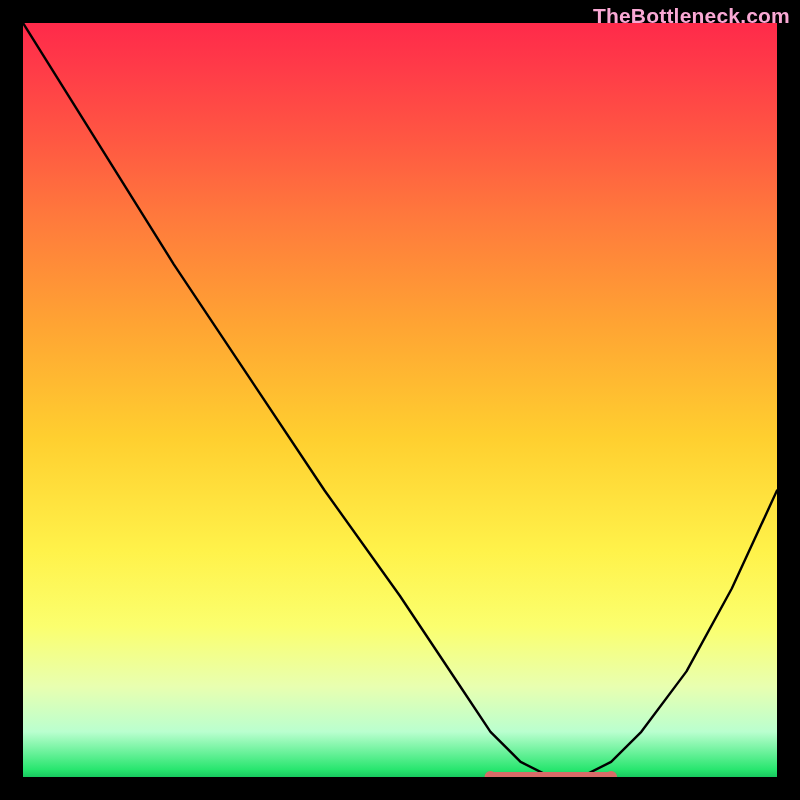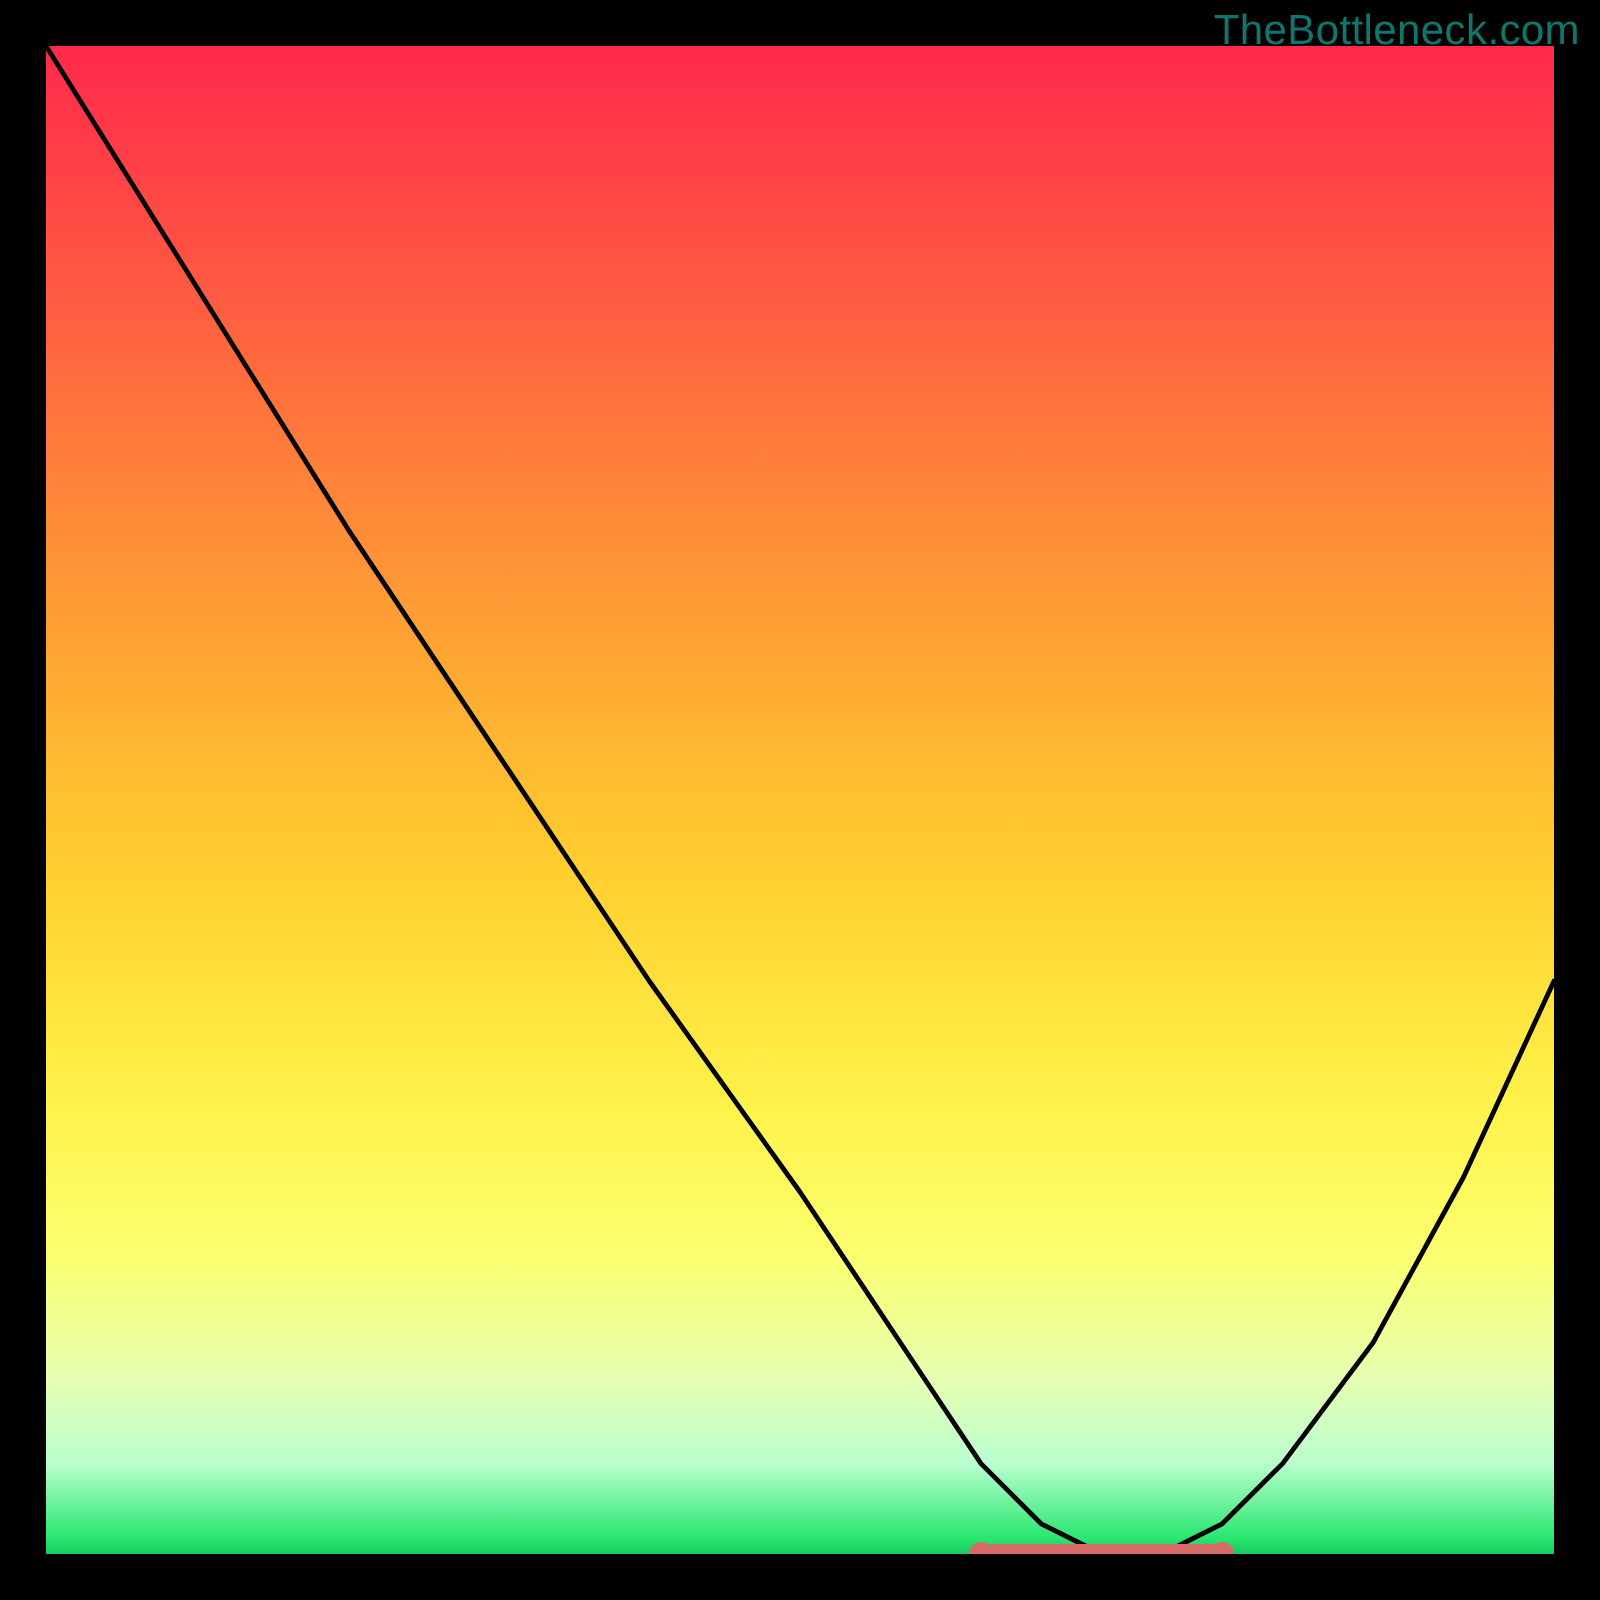--- a/index.html
+++ b/index.html
@@ -14,23 +14,23 @@
   .frame {
     position: relative;
     width: 800px;
     height: 800px;
     background: #000;
   }
   .watermark {
     position: absolute;
     top: 4px;
     right: 10px;
-    color: #0f766e;
+    color: #f9a8d4;
     font-size: 21px;
-    font-weight: 400;
+    font-weight: 700;
     letter-spacing: 0.2px;
     z-index: 10;
   }
   .plot-area {
     position: absolute;
     left: 23px;
     top: 23px;
     width: 754px;   
     height: 754px;
     overflow: hidden;

